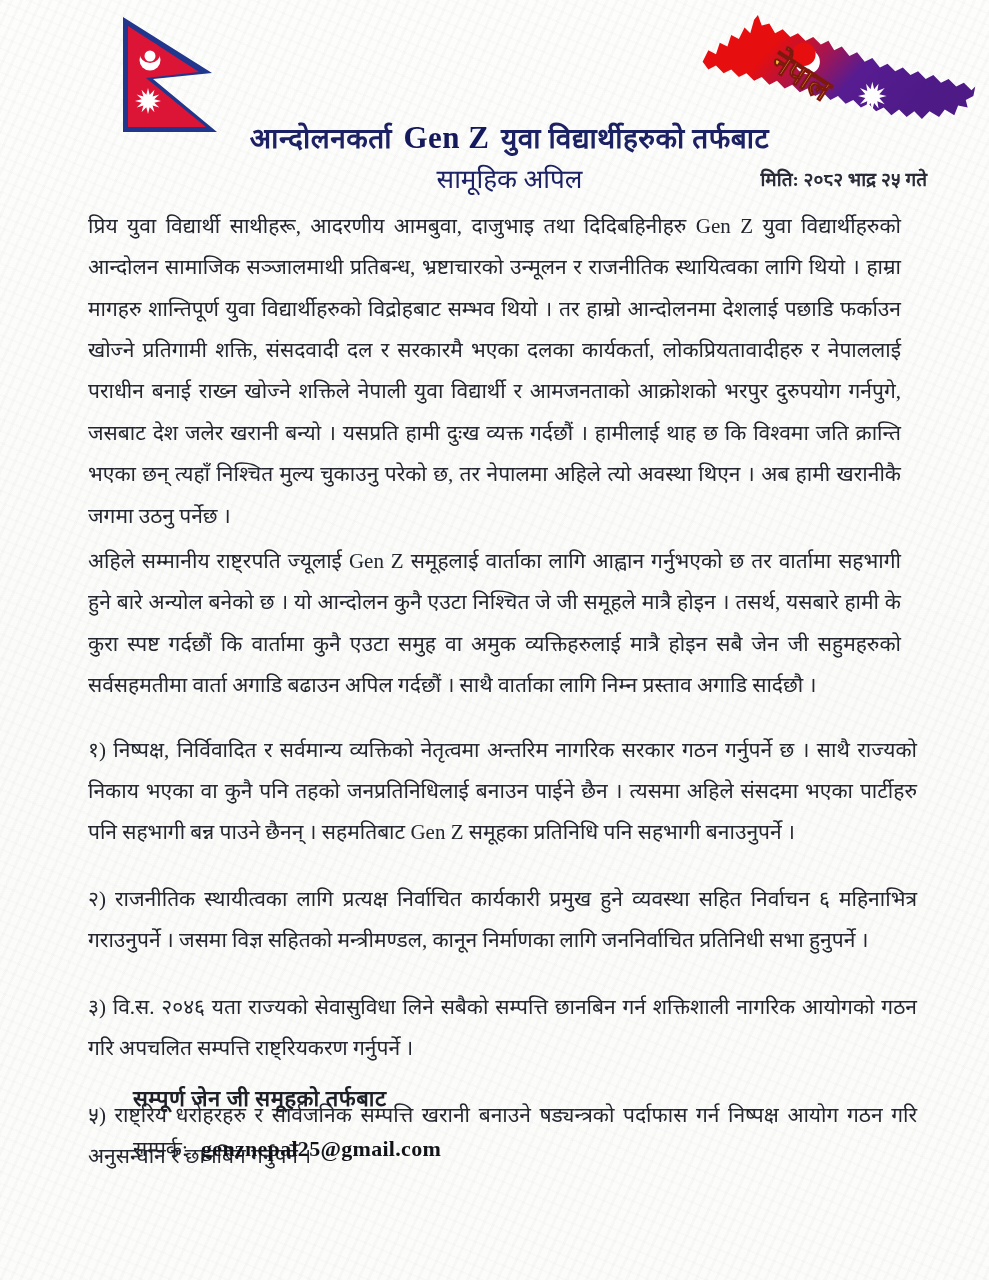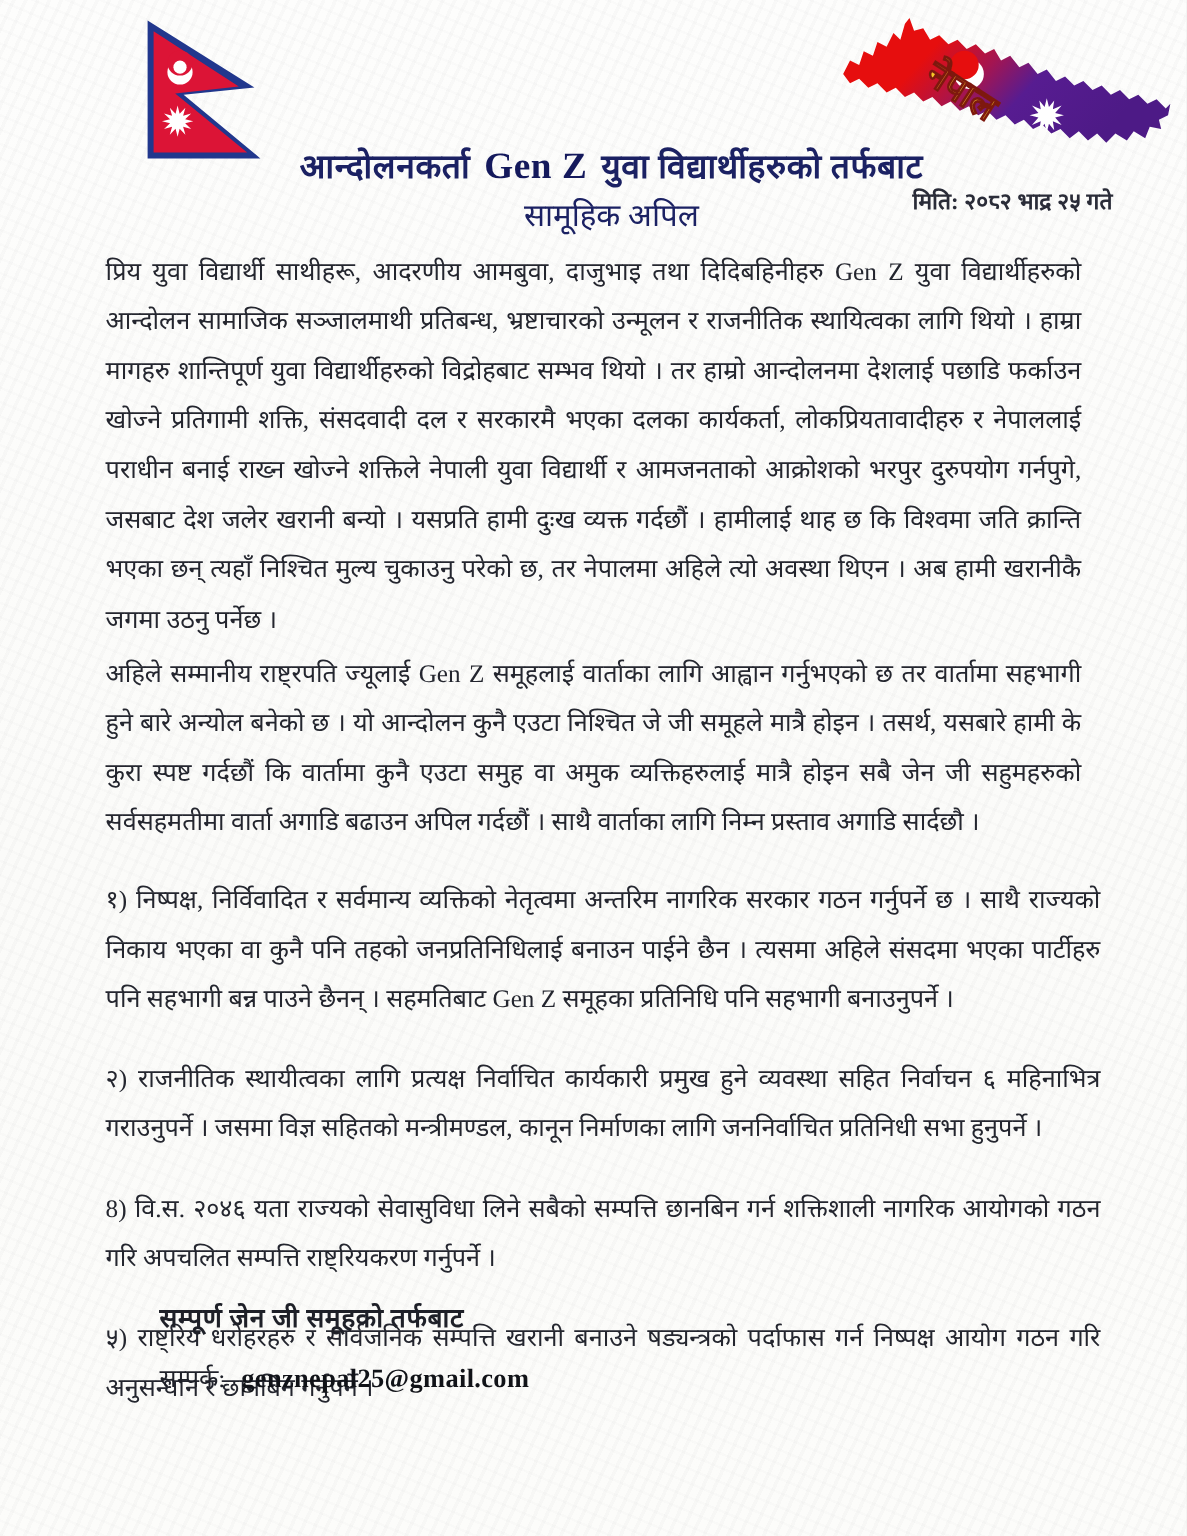--- a/index.html
+++ b/index.html
@@ -38,21 +38,21 @@
     font-size:31px;font-weight:800;color:#14195c;
     font-family:"Liberation Serif","DejaVu Serif",serif;
     padding:0 4px;
   }
   .subtitle-line{
     position:absolute;left:110px;right:80px;top:160px;
     text-align:center;
     font-size:26px;font-weight:400;color:#1b2163;
   }
   .date-line{
-    position:absolute;right:62px;top:154px;
+    position:absolute;right:62px;top:166px;
     font-size:19px;color:#2a2c38;font-weight:600;margin-left:20px;
   }
 
   .body-text{
     position:absolute;left:88px;right:72px;top:206px;
   }
   .para{
     margin:0 16px 4px 0;
     font-size:21px;line-height:1.97;
     text-align:justify;
@@ -155,21 +155,21 @@
     <div class="date-line">मिति: २०८२ भाद्र २५ गते</div>
   </div>
 
   <div class="body-text">
     <p class="para">प्रिय युवा विद्यार्थी साथीहरू, आदरणीय आमबुवा, दाजुभाइ तथा दिदिबहिनीहरु Gen Z युवा विद्यार्थीहरुको आन्दोलन सामाजिक सञ्जालमाथी प्रतिबन्ध, भ्रष्टाचारको उन्मूलन र राजनीतिक स्थायित्वका लागि थियो । हाम्रा मागहरु शान्तिपूर्ण युवा विद्यार्थीहरुको विद्रोहबाट सम्भव थियो । तर हाम्रो आन्दोलनमा देशलाई पछाडि फर्काउन खोज्ने प्रतिगामी शक्ति, संसदवादी दल र सरकारमै भएका दलका कार्यकर्ता, लोकप्रियतावादीहरु र नेपाललाई पराधीन बनाई राख्न खोज्ने शक्तिले नेपाली युवा विद्यार्थी र आमजनताको आक्रोशको भरपुर दुरुपयोग गर्नपुगे, जसबाट देश जलेर खरानी बन्यो । यसप्रति हामी दुःख व्यक्त गर्दछौं । हामीलाई थाह छ कि विश्वमा जति क्रान्ति भएका छन् त्यहाँ निश्चित मुल्य चुकाउनु परेको छ, तर नेपालमा अहिले त्यो अवस्था थिएन । अब हामी खरानीकै जगमा उठनु पर्नेछ ।</p>
     <p class="para">अहिले सम्मानीय राष्ट्रपति ज्यूलाई Gen Z समूहलाई वार्ताका लागि आह्वान गर्नुभएको छ तर वार्तामा सहभागी हुने बारे अन्योल बनेको छ । यो आन्दोलन कुनै एउटा निश्चित जे जी समूहले मात्रै होइन । तसर्थ, यसबारे हामी के कुरा स्पष्ट गर्दछौं कि वार्तामा कुनै एउटा समुह वा अमुक व्यक्तिहरुलाई मात्रै होइन सबै जेन जी सहुमहरुको सर्वसहमतीमा वार्ता अगाडि बढाउन अपिल गर्दछौं । साथै वार्ताका लागि निम्न प्रस्ताव अगाडि सार्दछौ ।</p>
 
     <div class="demands">
       <p class="demand">१) निष्पक्ष, निर्विवादित र सर्वमान्य व्यक्तिको नेतृत्वमा अन्तरिम नागरिक सरकार गठन गर्नुपर्ने छ । साथै राज्यको निकाय भएका वा कुनै पनि तहको जनप्रतिनिधिलाई बनाउन पाईने छैन । त्यसमा अहिले संसदमा भएका पार्टीहरु पनि सहभागी बन्न पाउने छैनन् । सहमतिबाट Gen Z समूहका प्रतिनिधि पनि सहभागी बनाउनुपर्ने ।</p>
       <p class="demand">२) राजनीतिक स्थायीत्वका लागि प्रत्यक्ष निर्वाचित कार्यकारी प्रमुख हुने व्यवस्था सहित निर्वाचन ६ महिनाभित्र गराउनुपर्ने । जसमा विज्ञ सहितको मन्त्रीमण्डल, कानून निर्माणका लागि जननिर्वाचित प्रतिनिधी सभा हुनुपर्ने ।</p>
-      <p class="demand">8) वि.स. २०४६ यता राज्यको सेवासुविधा लिने सबैको सम्पत्ति छानबिन गर्न शक्तिशाली नागरिक आयोगको गठन गरि अपचलित सम्पत्ति राष्ट्रियकरण गर्नुपर्ने ।</p>
+      <p class="demand">३) वि.स. २०४६ यता राज्यको सेवासुविधा लिने सबैको सम्पत्ति छानबिन गर्न शक्तिशाली नागरिक आयोगको गठन गरि अपचलित सम्पत्ति राष्ट्रियकरण गर्नुपर्ने ।</p>
       <p class="demand">५) राष्ट्रिय धरोहरहरु र सार्वजनिक सम्पत्ति खरानी बनाउने षड्यन्त्रको पर्दाफास गर्न निष्पक्ष आयोग गठन गरि अनुसन्धान र छानबिन गर्नुपर्ने ।</p>
     </div>
   </div>
 
   <div class="footer">
     <p class="signoff">सम्पूर्ण जेन जी समूहको तर्फबाट</p>
     <p class="contact">
       <span class="label">सम्पर्क:</span>
       <span class="email">genznepal25@gmail.com</span>
     </p>

